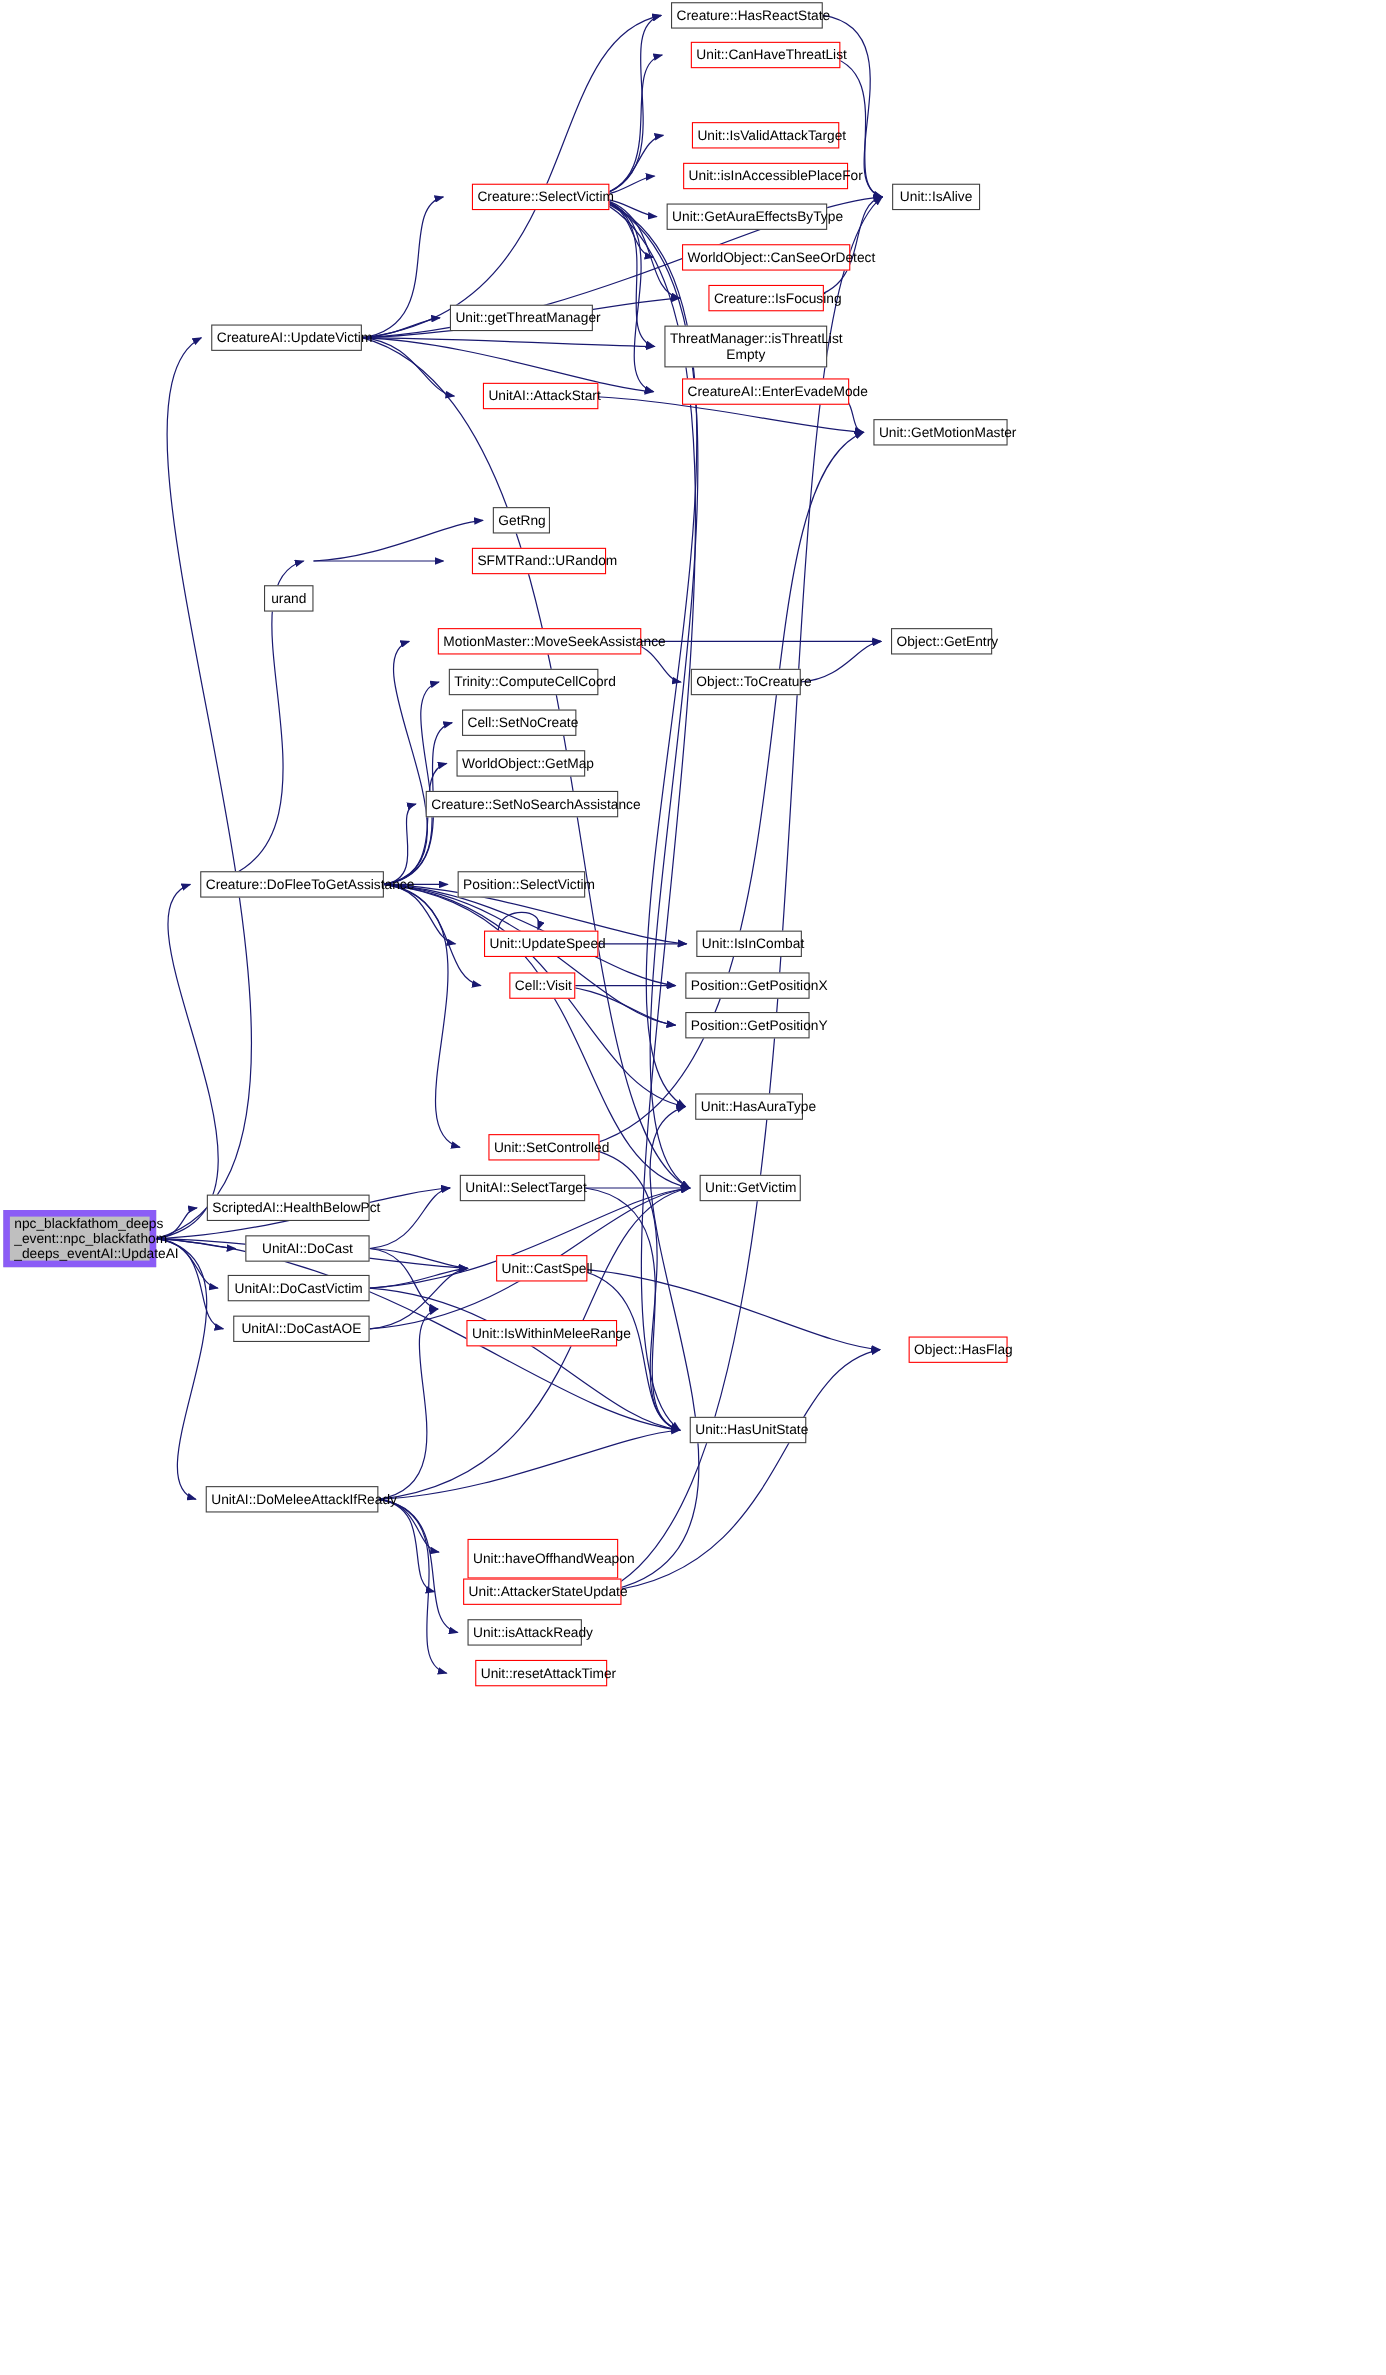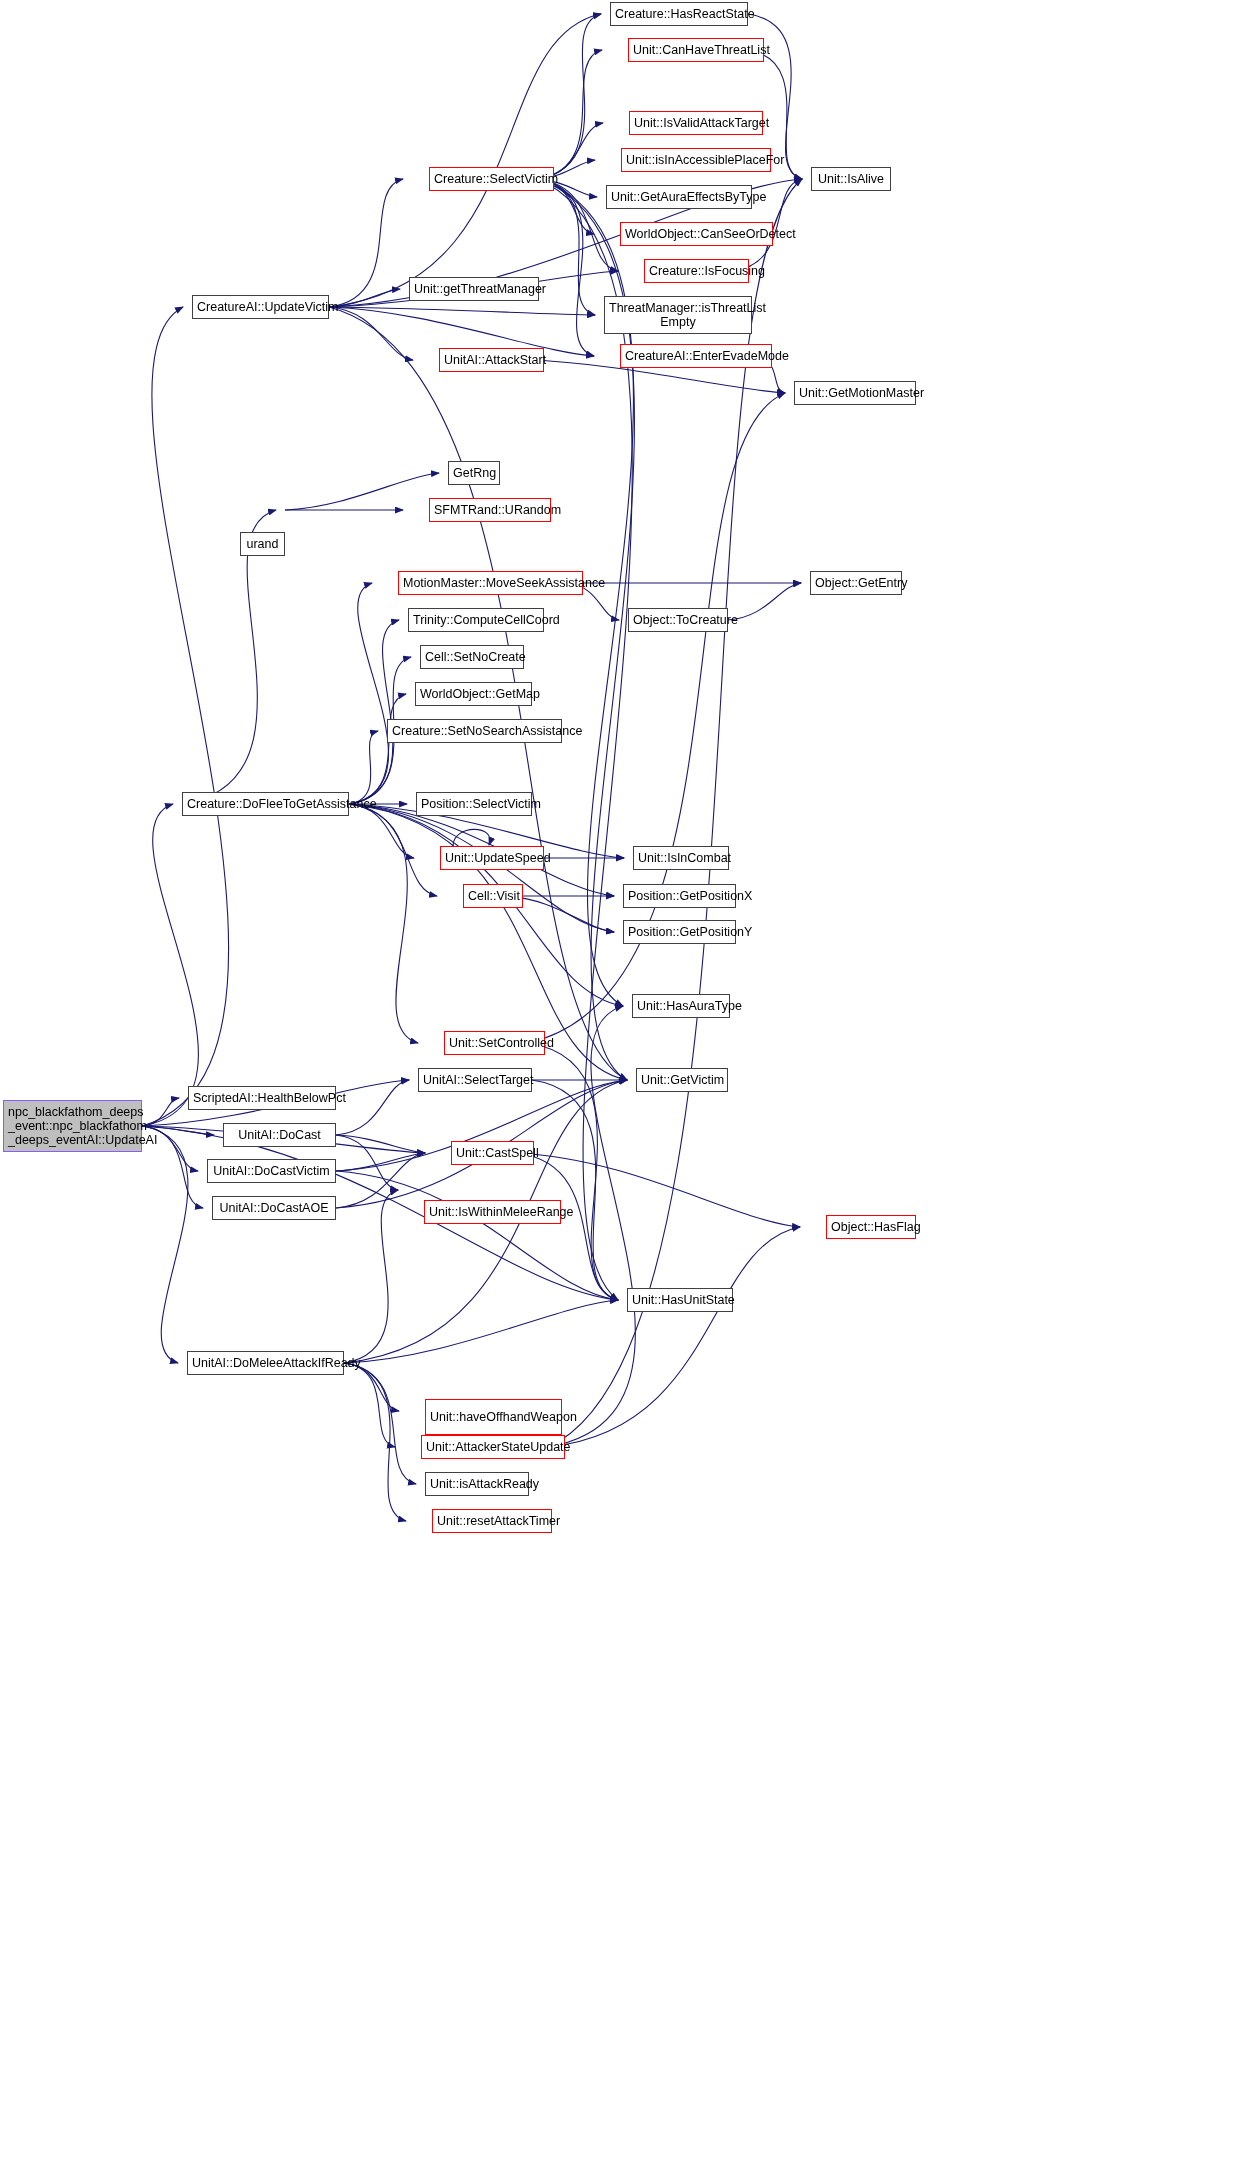--- a/index.html
+++ b/index.html
@@ -3,21 +3,21 @@
 <meta charset="utf-8">
 <style>
   html,body{margin:0;padding:0;background:#ffffff;}
   body{font-family:"Liberation Sans",sans-serif;}
   #canvas{position:relative;width:1260px;height:2159px;background:#fff;overflow:hidden;}
   svg#edges{position:absolute;left:0;top:0;width:1260px;height:2159px;pointer-events:none;}
   .node{position:absolute;box-sizing:border-box;display:flex;align-items:center;justify-content:center;
         background:#ffffff;border:1px solid #404040;color:#000;font-size:12.5px;line-height:14px;
         text-align:center;white-space:pre-line;padding:1px 4px;}
   .node.red{border:1px solid #ff0000;margin-left:17px;}
-  .node.root{background:#bfbfbf;border:1px solid #8b5cf6;}
+  .node.root{background:#bfbfbf;border:6px solid #8b5cf6;}
   .node span{display:block;width:100%;}
 </style>
 </head>
 <body>
 
 <div id="canvas">
   <svg id="edges" xmlns="http://www.w3.org/2000/svg">
     <defs>
       <marker id="ah" markerWidth="9" markerHeight="7" refX="8" refY="3.5" orient="auto" markerUnits="userSpaceOnUse">
         <path d="M0,0 L9,3.5 L0,7 z" fill="#191970"></path>

